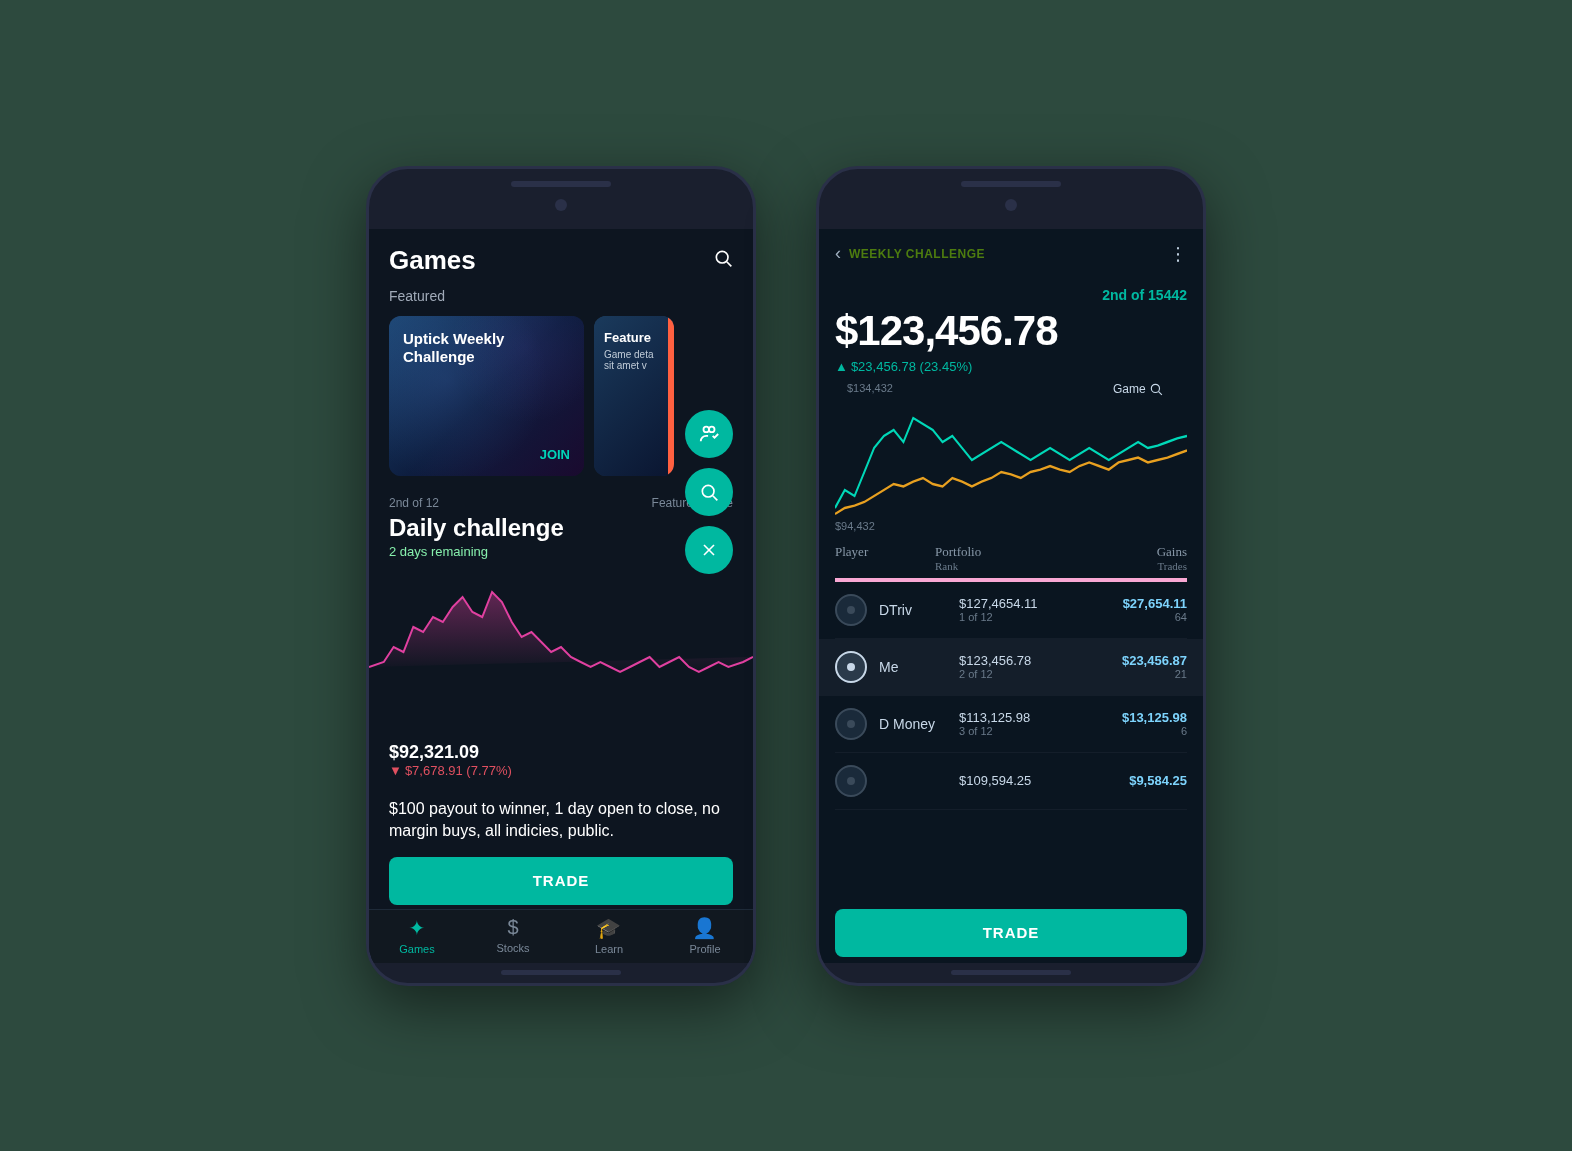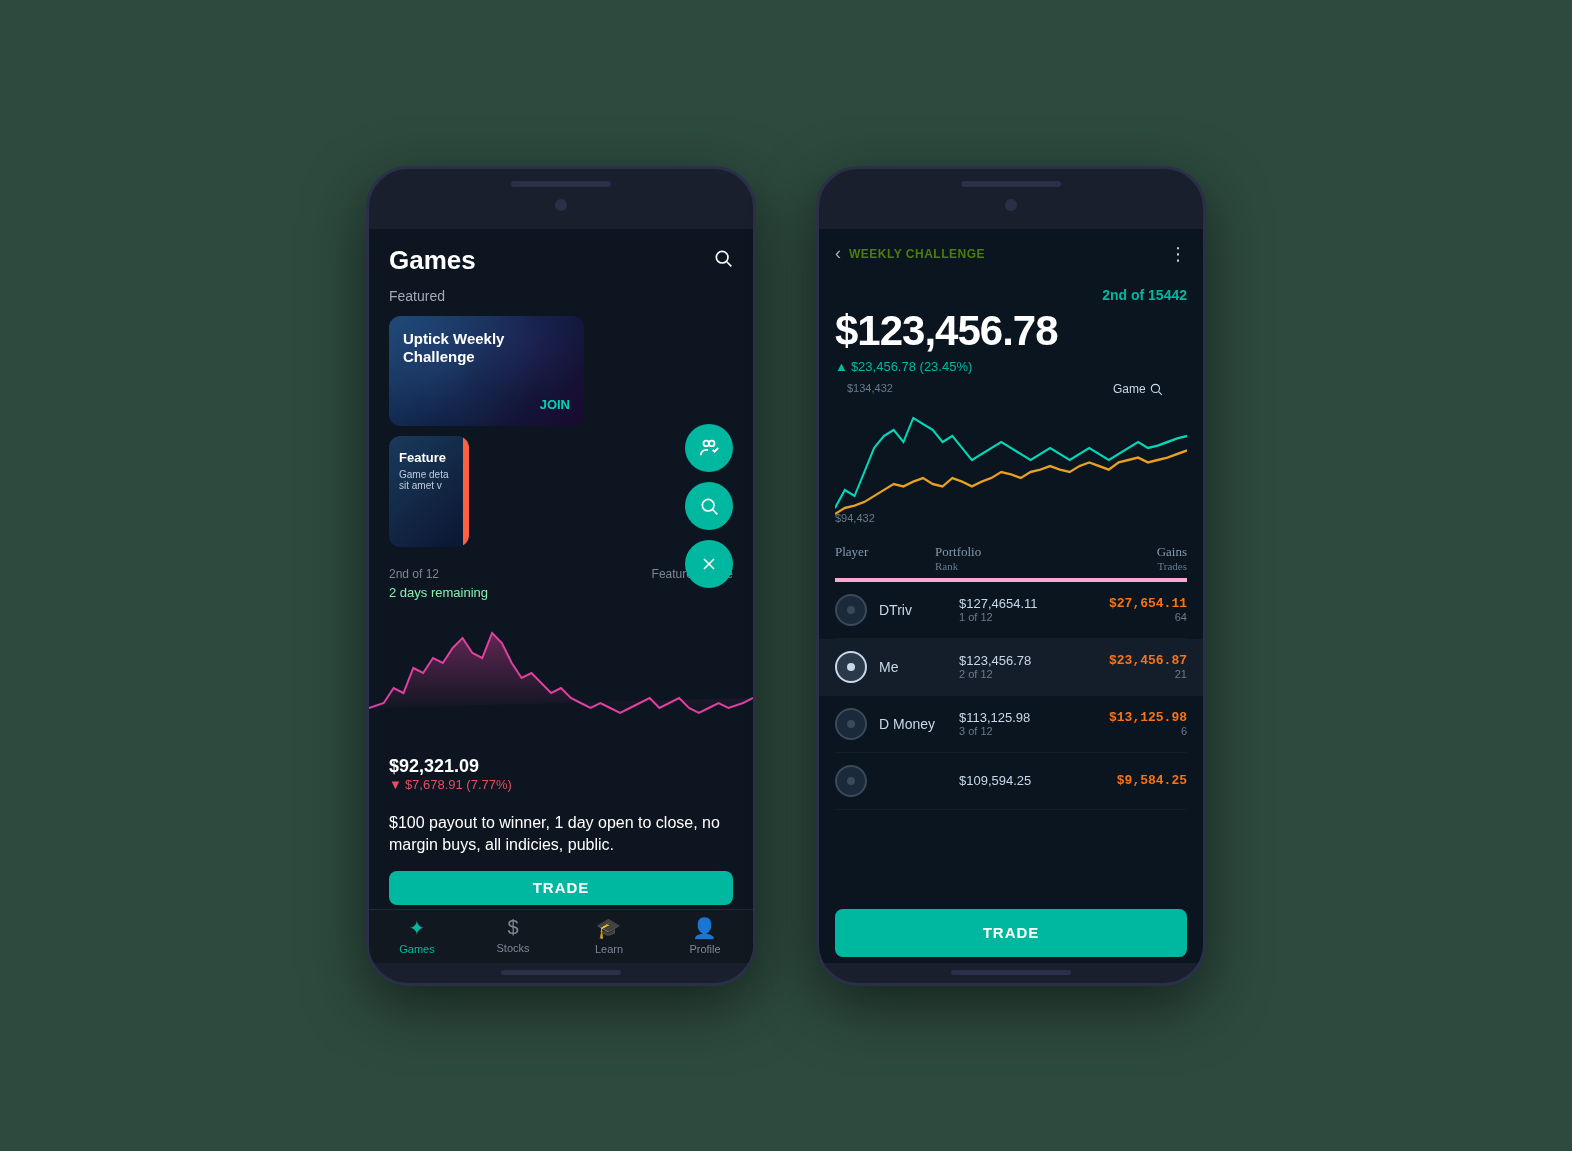--- a/index.html
+++ b/index.html
@@ -93,21 +93,20 @@
       color: #a0aab8;
       font-size: 14px;
       padding: 4px 20px 8px;
     }
 
     .featured-cards {
       display: flex;
       gap: 10px;
       padding: 4px 20px;
       overflow: hidden;
-      flex-direction: column;
     }
     .featured-card {
       width: 195px;
       min-width: 195px;
       height: 160px;
       border-radius: 12px;
       background: linear-gradient(135deg, #1a3a5c 0%, #0d2040 40%, #1a0a30 100%);
       position: relative;
       overflow: hidden;
       padding: 14px;
@@ -409,21 +408,21 @@
     }
     .chart-label-top {
       position: absolute;
       top: 0;
       left: 12px;
       color: #6a7a8a;
       font-size: 11px;
     }
     .chart-label-bottom {
       position: absolute;
-      bottom: 8px;
+      bottom: 0;
       left: 0;
       color: #6a7a8a;
       font-size: 11px;
     }
     .chart-game-label {
       position: absolute;
       top: 0;
       right: 24px;
       color: #c8d8e8;
       font-size: 12px;
@@ -503,24 +502,23 @@
     }
     .lb-portfolio-rank {
       color: #6a7a8a;
       font-size: 11px;
     }
     .lb-gains {
       width: 100px;
       text-align: right;
     }
     .lb-gains-val {
-      color: #f97316;
+      color: #7dd3fc;
       font-size: 13px;
       font-weight: 600;
-      font-family: Liberation Mono, monospace;
     }
     .lb-trades {
       color: #6a7a8a;
       font-size: 11px;
     }
 
     .wc-trade-btn {
       width: calc(100% - 32px);
       margin: 8px 16px 6px;
       height: 48px;
@@ -574,20 +572,21 @@
           <div class="partial-title">Feature</div>
           <div class="partial-desc">Game deta sit amet v</div>
         </div>
       </div>
 
       <div class="game-section">
         <div class="game-meta">
           <span class="game-rank">2nd of 12</span>
           <span class="game-featured">Featured game</span>
         </div>
+        <div class="game-title">Daily challenge</div>
         <div class="game-subtitle">2 days remaining</div>
 
         <div class="chart-area1">
           <svg class="chart-svg1" viewBox="0 0 390 140" preserveAspectRatio="none">
             <defs>
               <linearGradient id="pinkGrad" x1="0" y1="0" x2="0" y2="1">
                 <stop offset="0%" stop-color="#e040a0" stop-opacity="0.4"></stop>
                 <stop offset="100%" stop-color="#e040a0" stop-opacity="0.0"></stop>
               </linearGradient>
             </defs>

